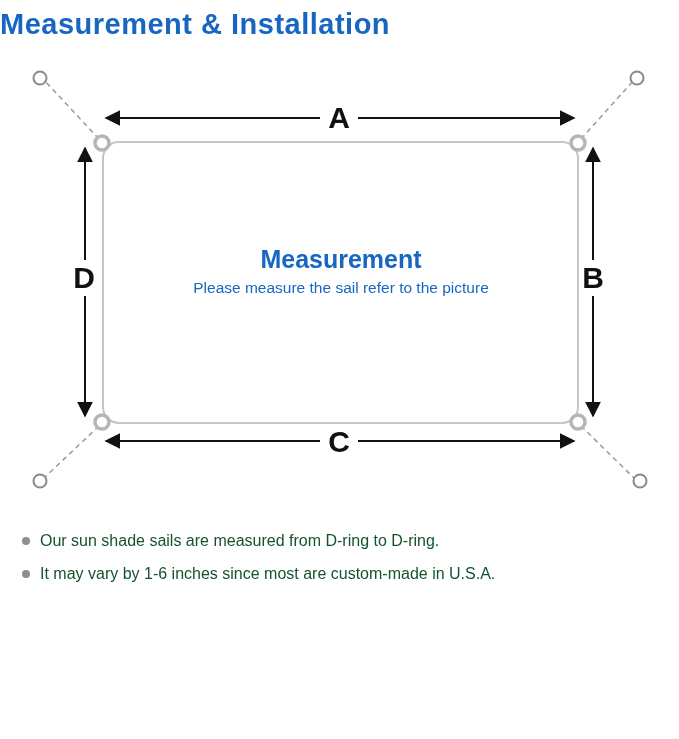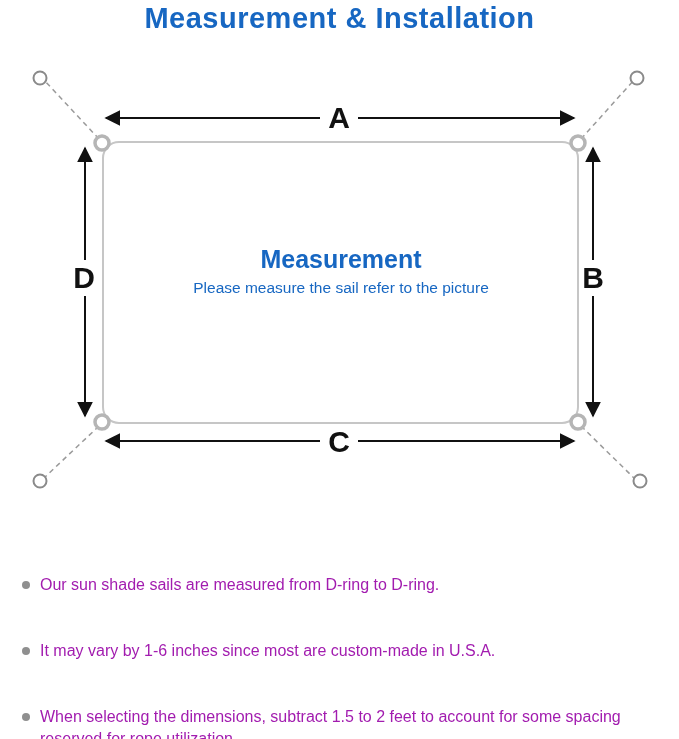--- a/index.html
+++ b/index.html
@@ -3,22 +3,22 @@
 <meta charset="utf-8">
 <style>
   html, body { margin: 0; padding: 0; background: #ffffff; }
   body {
     width: 679px; height: 739px;
     font-family: "Liberation Sans", sans-serif;
     position: relative; overflow: hidden;
   }
   .page-title {
     position: absolute; top: 0; left: 0; width: 679px;
-    margin: 0; padding-top: 2px;
-    text-align: center;
+    margin: 0; padding-top: 8px;
+    text-align: left;
     font-size: 29px; font-weight: bold;
     color: #1767c2;
     letter-spacing: 0.5px;
   }
   .diagram-svg { position: absolute; top: 0; left: 0; }
   .svg-side-label {
     font-family: "Liberation Sans", sans-serif;
     font-size: 30px; font-weight: bold; fill: #111111;
   }
   .svg-center-title {
@@ -29,21 +29,21 @@
     font-family: "Liberation Sans", sans-serif;
     font-size: 15.5px; fill: #1767c2;
   }
   .bullet-list {
     position: absolute; top: 530px; left: 22px; width: 632px;
     list-style: none; margin: 0; padding: 0;
   }
   .bullet-item {
     display: flex; align-items: flex-start; gap: 10px;
     margin-bottom: 11px;
-    font-size: 16px; line-height: 22px; color: #a21caf; margin-top: 44px;
+    font-size: 16px; line-height: 22px; color: #14532d;
   }
   .bullet-dot {
     width: 8px; height: 8px; border-radius: 50%;
     background: #8f8f8f; flex: 0 0 auto; margin-top: 7px;
   }
   .bullet-text { flex: 1; }
 </style>
 </head>
 <body>
 
@@ -105,17 +105,13 @@
 
 <ul class="bullet-list">
   <li class="bullet-item">
     <span class="bullet-dot"></span>
     <span class="bullet-text">Our sun shade sails are measured from D-ring to D-ring.</span>
   </li>
   <li class="bullet-item">
     <span class="bullet-dot"></span>
     <span class="bullet-text">It may vary by 1-6 inches since most are custom-made in U.S.A.</span>
   </li>
-  <li class="bullet-item">
-    <span class="bullet-dot"></span>
-    <span class="bullet-text">When selecting the dimensions, subtract 1.5 to 2 feet to account for some spacing reserved for rope utilization.</span>
-  </li>
 </ul>
 
 </body></html>

